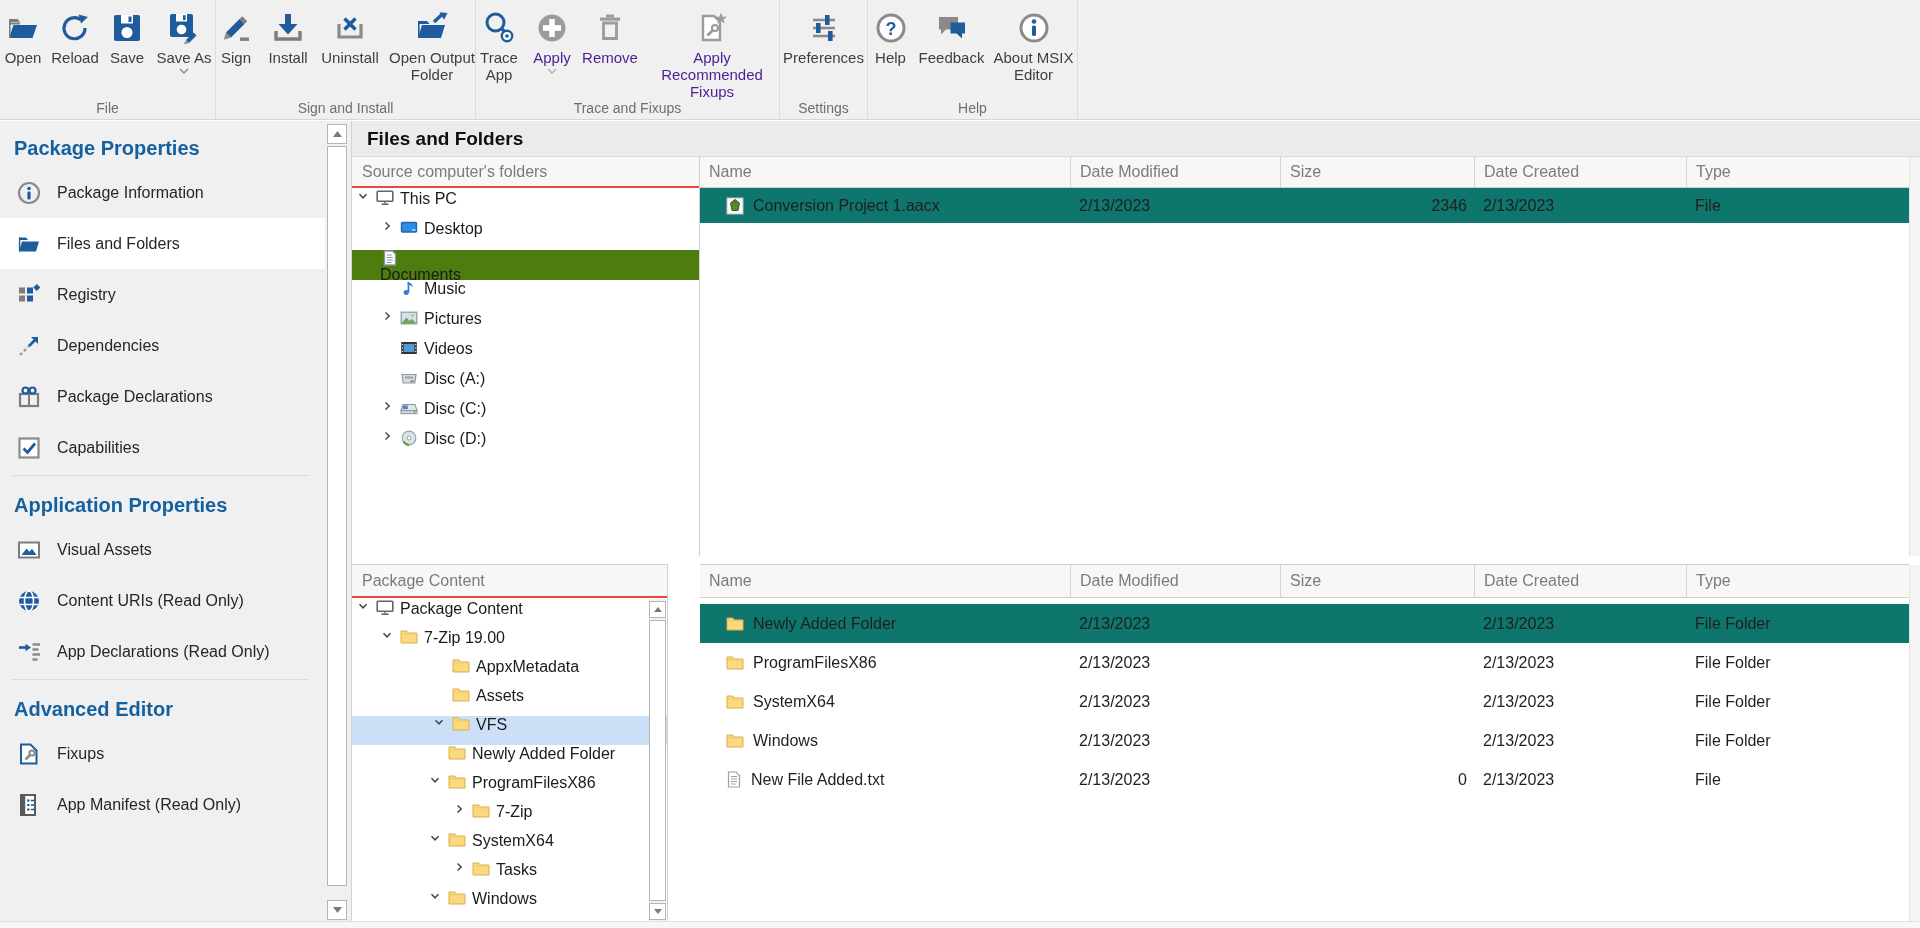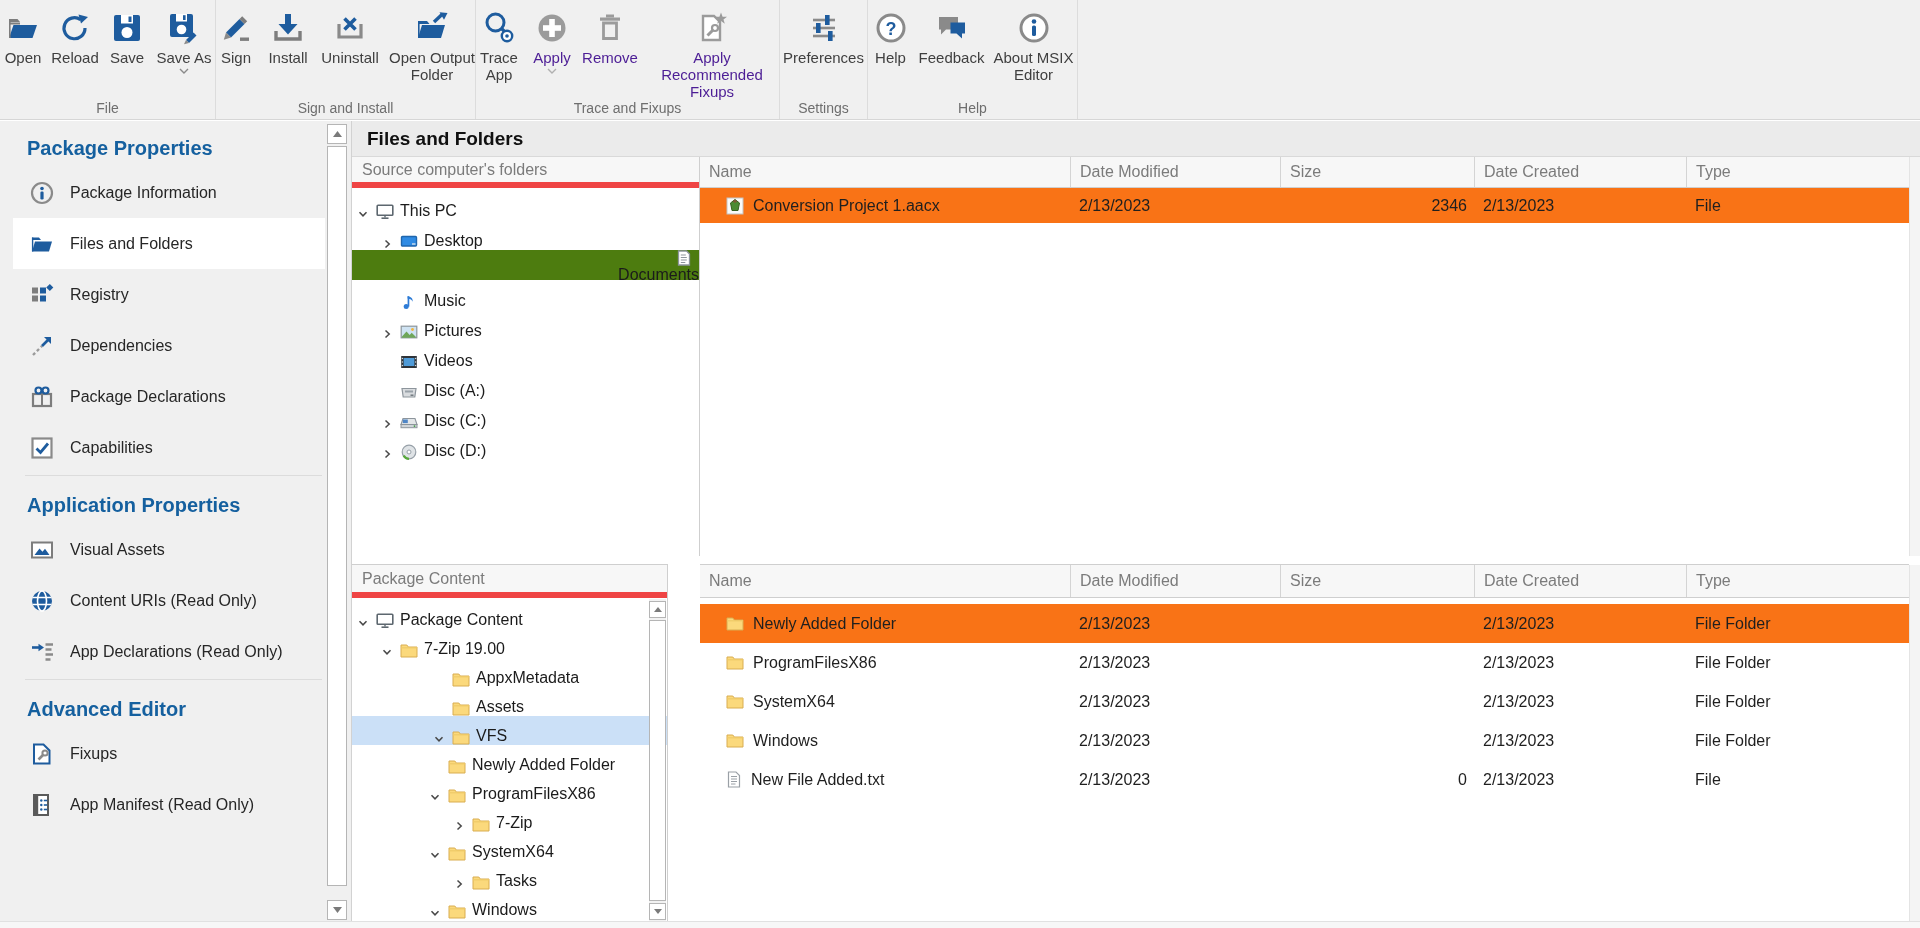--- a/index.html
+++ b/index.html
@@ -14,52 +14,52 @@
             display:flex;justify-content:center;flex:none;}
   .tb-btns{display:flex;align-items:flex-start;padding-top:9px;gap:3px;}
   .tb-btn{display:flex;flex-direction:column;align-items:center;flex:none;}
   .tb-ic{height:37px;display:flex;align-items:center;justify-content:center;}
   .tb-lbl{font-size:15px;color:#3f3f3f;text-align:center;line-height:17px;margin-top:3px;}
   .tb-btn.disabled .tb-lbl{color:#4c1d95;}
   .tb-dd{margin-top:2px;}
   .tb-grouplbl{position:absolute;bottom:3px;left:0;right:0;text-align:center;font-size:14px;color:#6e6e6e;}
 
   
-  #sidebar{position:absolute;left:0;top:121px;width:325px;height:807px;background:#f0f0f0;overflow:hidden;padding-left:13px;}
+  #sidebar{position:absolute;left:0;top:121px;width:325px;height:807px;background:#f0f0f0;overflow:hidden;}
   .sb-head{height:46px;display:flex;align-items:center;padding:8px 0 0 14px;font-size:20px;
            font-weight:bold;color:#15609f;box-sizing:border-box;}
   .sb-item{height:51px;display:flex;align-items:center;padding-left:16px;gap:15px;}
   .sb-item.selected{background:#fff;}
   .sb-ic{width:26px;height:26px;display:flex;align-items:center;justify-content:center;flex:none;}
   .sb-lbl{font-size:16px;color:#262626;white-space:nowrap;}
   .sb-div{height:1px;background:#dcdcdc;margin:2px 16px 2px 12px;}
 
   
   #sb-scrollbar{position:absolute;left:325px;top:121px;width:26px;height:807px;background:#f0f0f0;}
   .scrbtn{position:absolute;left:2px;width:20px;height:20px;background:#fff;border:1px solid #b5b5b5;
           box-sizing:border-box;display:flex;align-items:center;justify-content:center;}
   .scrthumb{position:absolute;left:2px;width:20px;background:#fff;border:1px solid #b5b5b5;box-sizing:border-box;}
   #content-border{position:absolute;left:351px;top:121px;width:1px;height:807px;background:#d2d2d2;}
 
   
   #titlebar{position:absolute;left:352px;top:121px;width:1568px;height:36px;background:#ebebeb;
             border-bottom:1px solid #d9d9d9;display:flex;align-items:center;padding-left:15px;
             box-sizing:border-box;font-size:19px;font-weight:bold;color:#101010;}
 
-  .panel-header{height:31px;background:#f7f7f7;border-bottom:6px solid #ef4444;display:flex;
+  .panel-header{height:31px;background:#f7f7f7;border-bottom:2px solid #ef4444;display:flex;
                 align-items:center;padding-left:10px;font-size:16px;color:#7b7b7b;box-sizing:border-box;text-align:center;}
 
   #src-panel{position:absolute;left:352px;top:157px;width:348px;height:399px;border-right:1px solid #cfcfcf;
              box-sizing:border-box;background:#fff;overflow:hidden;}
   #pkg-panel{position:absolute;left:352px;top:564px;width:316px;height:364px;border-right:1px solid #cfcfcf;
              border-top:1px solid #cfcfcf;box-sizing:border-box;background:#fff;overflow:hidden;}
   #pkg-panel .panel-header{height:33px;}
 
   .tree{padding-top:2px;}
-  .trow{height:30px;display:flex;align-items:flex-end;font-size:16px;color:#1b1b1b;}
+  .trow{height:30px;display:flex;align-items:flex-start;font-size:16px;color:#1b1b1b;}
   #pkg-panel .trow{height:29px;width:330px;}
   .trow .chev{width:14px;margin-right:5px;flex:none;display:flex;align-items:center;justify-content:center;}
   .trow .ticon{width:19px;margin-right:6px;flex:none;display:flex;align-items:center;justify-content:center;}
   .tlabel{white-space:nowrap;}
   .lv0{padding-left:4px}.lv1{padding-left:28px}.lv2{padding-left:80px}.lv3{padding-left:76px}.lv4{padding-left:100px}
   .trow.sel-gray{background:#4d7c0f;flex-direction:column;}
   .trow.sel-blue{background:#cbe0f7;}
 
   #pkg-scroll{position:absolute;right:1px;top:34px;width:17px;height:330px;background:#f2f2f2;}
   .pscrbtn{position:absolute;left:0px;width:17px;height:17px;background:#fff;border:1px solid #b5b5b5;
@@ -72,21 +72,21 @@
   .lhead{display:grid;grid-template-columns:370px 210px 194px 212px 1fr;height:31px;background:#f7f7f7;
          border-bottom:1px solid #cfcfcf;box-sizing:border-box;}
   #pkg-list .lhead{height:33px;}
   .hc{display:flex;align-items:center;padding-left:9px;font-size:16px;color:#7b7b7b;box-sizing:border-box;}
   .hc + .hc{border-left:1px solid #d4d4d4;}
   .lrow{display:grid;grid-template-columns:370px 210px 194px 212px 1fr;align-items:center;
         font-size:16px;color:#1f1f1f;}
   #src-list .lrow{height:35px;}
   #pkg-list .lrow{height:39px;}
   #pkg-list .rows{margin-top:6px;}
-  .lrow.hl{background:#f97316;}
+  .lrow.hl{background:#0f766e;}
   .cell{padding-left:9px;white-space:nowrap;}
   .cell.name{display:flex;align-items:center;gap:9px;padding-left:26px;}
   .cell.size{text-align:right;padding-right:7px;padding-left:0;}
 
   .vtrack{position:absolute;left:1909px;width:11px;background:#f4f4f4;border-left:1px solid #e4e4e4;box-sizing:border-box;}
   #bottom-strip{position:absolute;left:0;top:921px;width:1920px;height:7px;background:#f7f7f7;
                 border-top:1px solid #e1e1e1;box-sizing:border-box;z-index:4;}
 </style>
 </head>
 <body>

